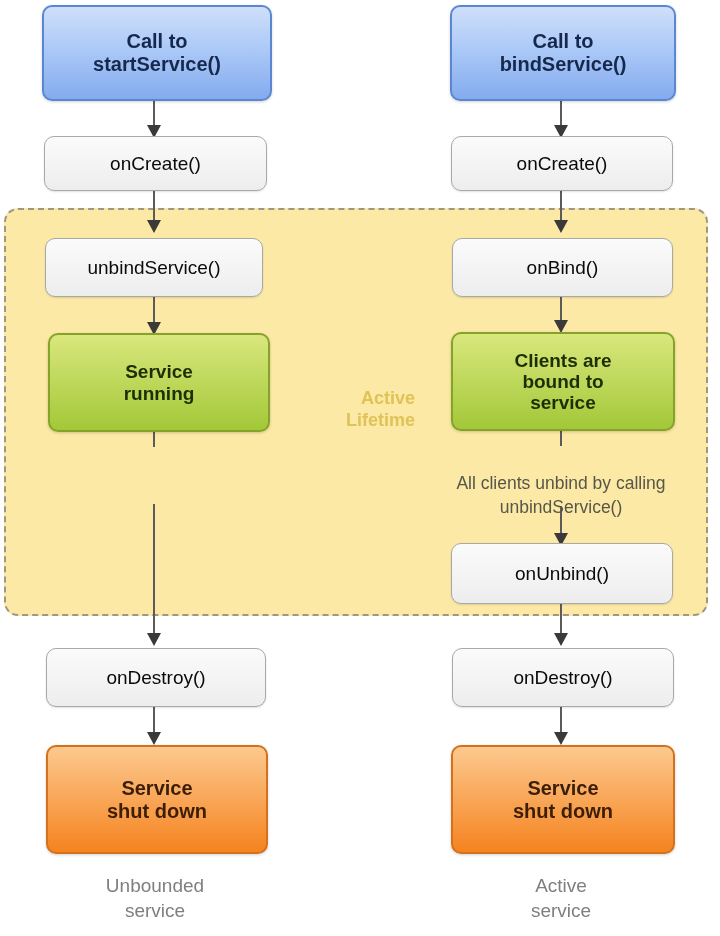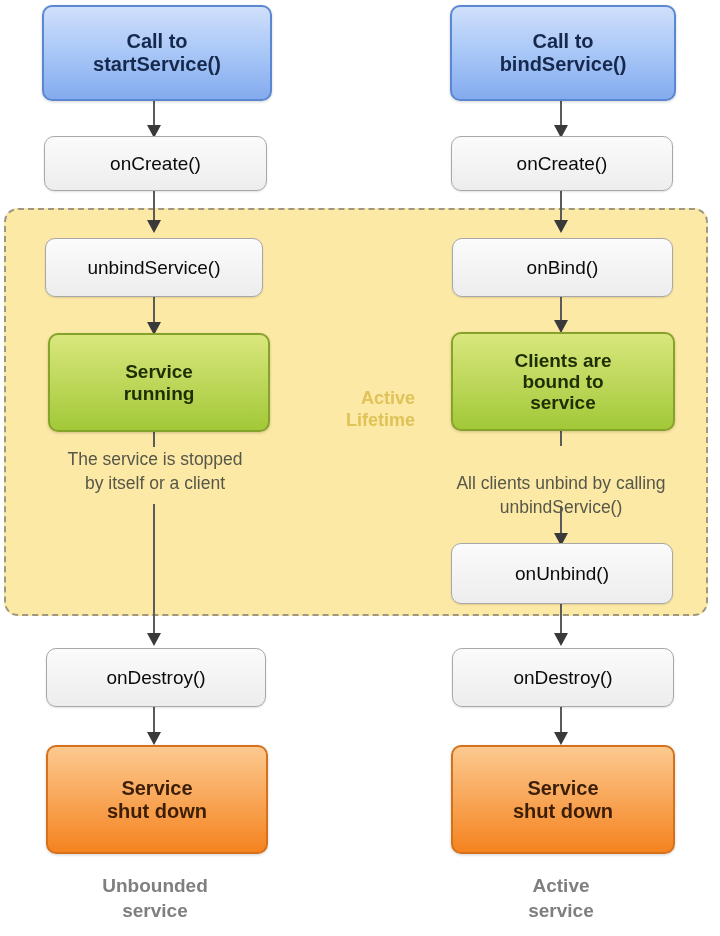--- a/index.html
+++ b/index.html
@@ -109,21 +109,21 @@
     font-weight: bold;
     font-size: 18px;
     line-height: 22px;
     color: var(--active-label-color, #dfc258);
     z-index: 2;
   }
   .active-label span { display: block; }
   .caption {
     position: absolute;
     text-align: center;
-    font-weight: bold;
+    font-weight: normal;
     font-size: 19px;
     line-height: 25px;
     color: #7f7f7f;
     z-index: 3;
   }
   .caption span { display: block; }
 </style>
 </head>
 <body>
 
@@ -163,24 +163,20 @@
     <div class="head"></div>
   </div>
 
   <div class="pill pill-green" style="left:48px; top:333px; width:218px; height:95px;">
     <span>Service</span>
     <span>running</span>
   </div>
 
   <div class="vline" style="left:153px; top:428px; height:19px;"></div>
 
-  <div class="desc" style="left:30px; top:447px; width:250px;">
-    <span>The service is stopped</span>
-    <span>by itself or a client</span>
-  </div>
 
   <div class="arrow" style="left:147px; top:504px; height:142px;">
     <div class="shaft"></div>
     <div class="head"></div>
   </div>
 
   <div class="callback" style="left:46px; top:648px; width:218px; height:57px;">
     <span>onDestroy()</span>
   </div>
 

